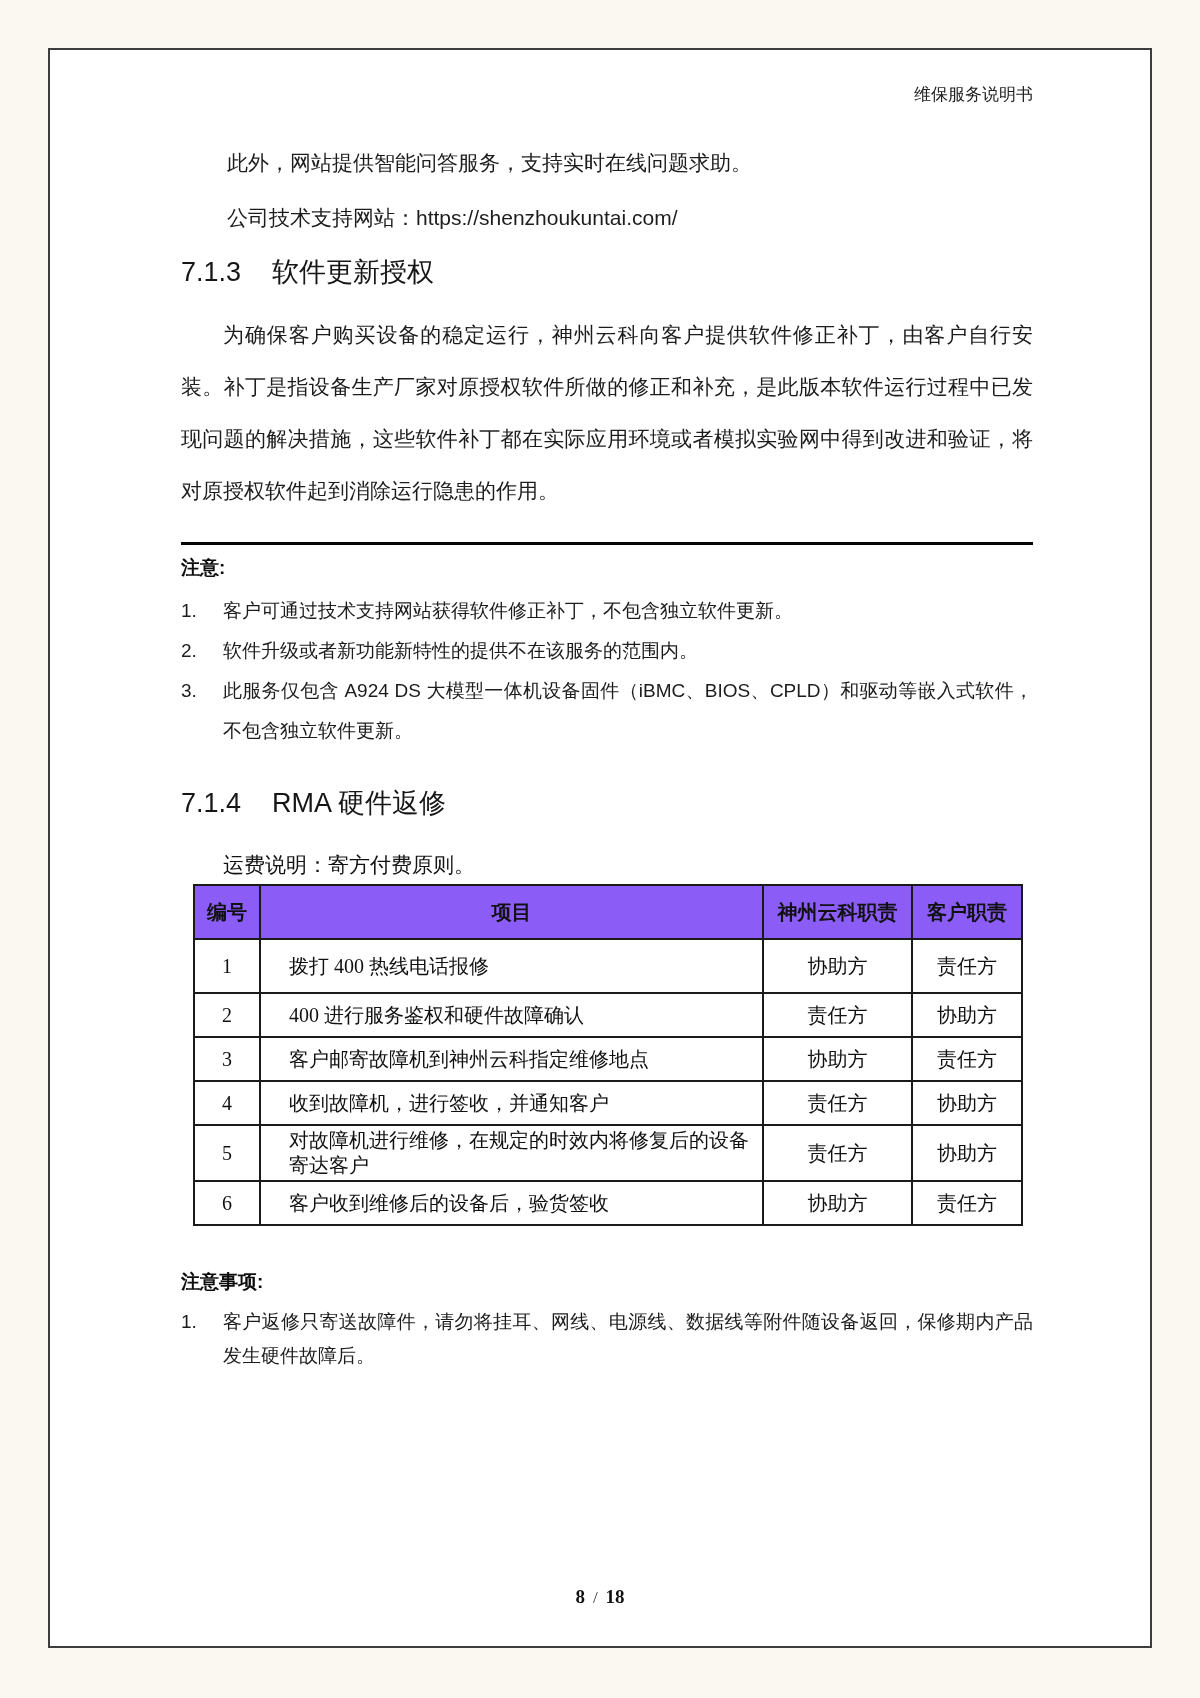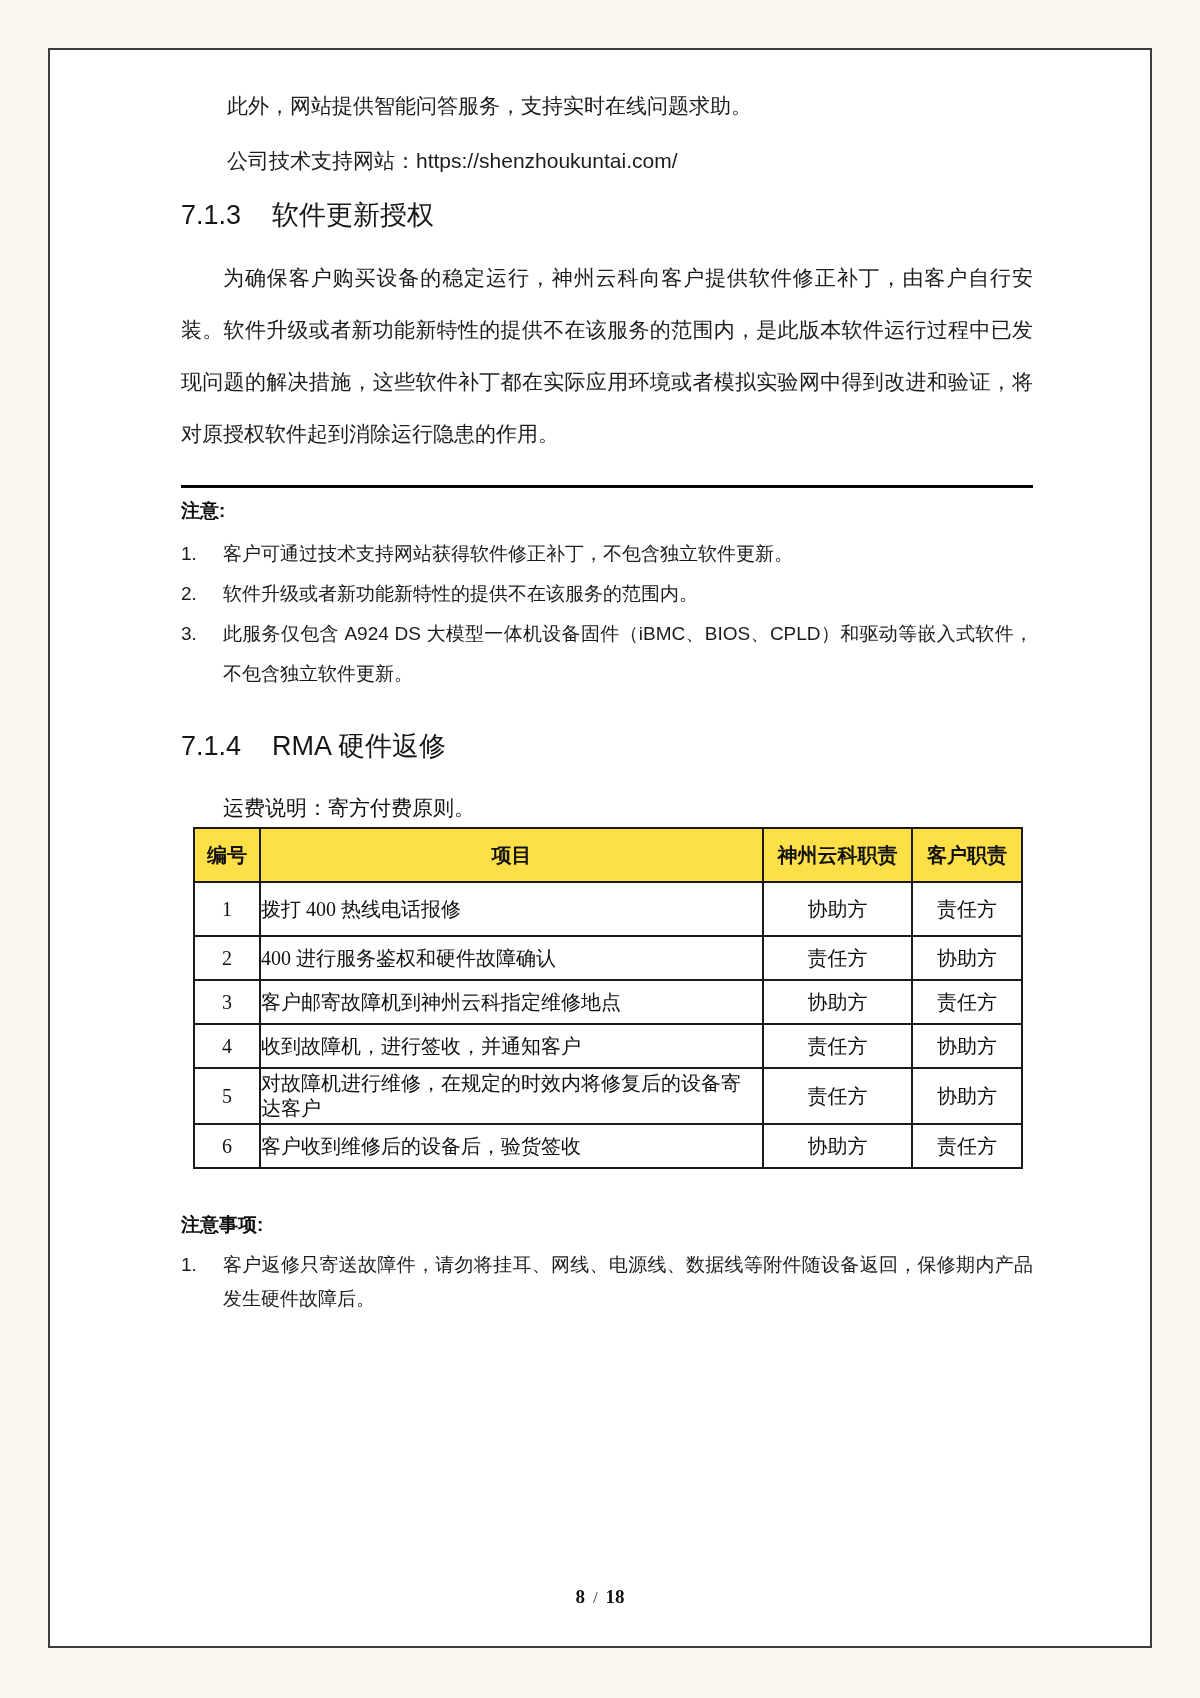--- a/index.html
+++ b/index.html
@@ -73,53 +73,54 @@
   }
   table.rma col.c-no{width:66px;}
   table.rma col.c-item{width:503px;}
   table.rma col.c-vendor{width:149px;}
   table.rma col.c-customer{width:110px;}
   table.rma th,table.rma td{
     border:2px solid #1a1a1a;padding:2px 6px;box-sizing:border-box;
     text-align:center;vertical-align:middle;font-weight:400;
   }
   table.rma th{
-    background:#fde047;font-weight:700;height:54px;
-  }
-  table.rma td.item{text-align:left;padding-left:0;line-height:25px;}
+    background:#8b5cf6;font-weight:700;height:54px;
+  }
+  table.rma td.item{text-align:left;padding-left:28px;line-height:25px;}
   tr.row-tall td{height:54px;}
   tr.row-std td{height:44px;}
 
   .note-list.bottom li{line-height:34px;}
   .note-list.bottom{margin-top:10px;}
 
   .page-footer{
     position:absolute;left:0;right:0;bottom:38px;text-align:center;
     font-family:"Liberation Serif","DejaVu Serif",serif;
     font-size:19px;color:#111;
   }
   .page-footer .num{font-weight:700;}
   .page-footer .sep{font-weight:400;color:#333;margin:0 8px;font-size:17px;}
 </style>
 </head>
 <body>
 
 <div class="page">
   <div class="content">
 
+    <div class="doc-header">维保服务说明书</div>
 
     <p class="intro-p p1">此外，网站提供智能问答服务，支持实时在线问题求助。</p>
     <p class="intro-p p2">公司技术支持网站：https://shenzhoukuntai.com/</p>
 
     <h2 class="sec-heading h713">
       <span>7.1.3</span>
       <span>软件更新授权</span>
     </h2>
 
-    <p class="body-713">为确保客户购买设备的稳定运行，神州云科向客户提供软件修正补丁，由客户自行安装。软件升级或者新功能新特性的提供不在该服务的范围内，是此版本软件运行过程中已发现问题的解决措施，这些软件补丁都在实际应用环境或者模拟实验网中得到改进和验证，将对原授权软件起到消除运行隐患的作用。</p>
+    <p class="body-713">为确保客户购买设备的稳定运行，神州云科向客户提供软件修正补丁，由客户自行安装。补丁是指设备生产厂家对原授权软件所做的修正和补充，是此版本软件运行过程中已发现问题的解决措施，这些软件补丁都在实际应用环境或者模拟实验网中得到改进和验证，将对原授权软件起到消除运行隐患的作用。</p>
 
     <hr class="thick-rule">
 
     <div class="note-label">注意:</div>
 
     <ul class="note-list">
       <li>
         <span class="marker">1.</span>
         <span class="txt">客户可通过技术支持网站获得软件修正补丁，不包含独立软件更新。</span>
       </li>

